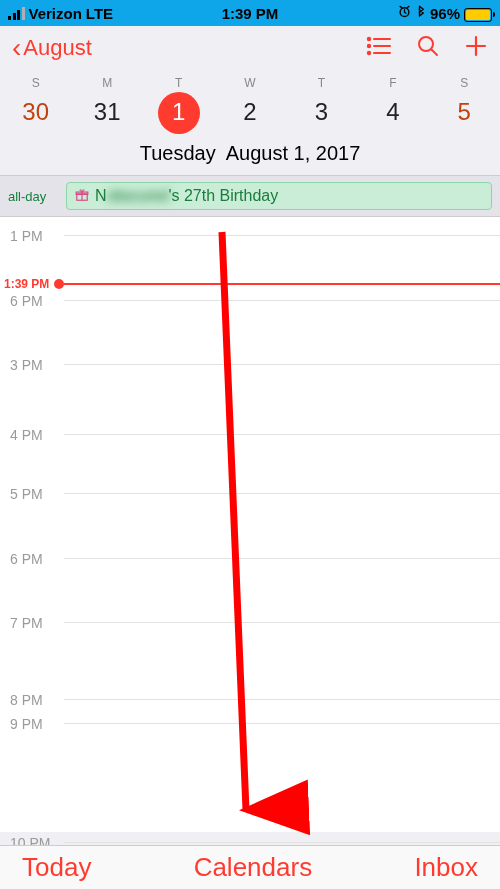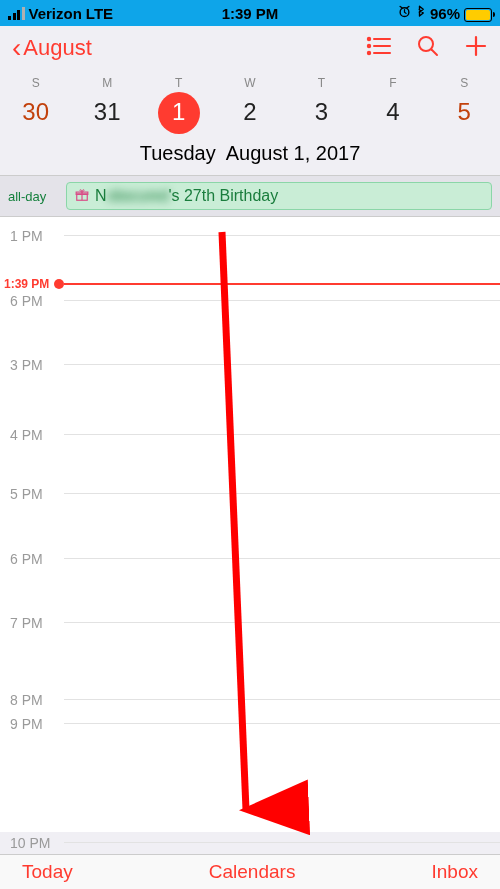--- a/index.html
+++ b/index.html
@@ -54,21 +54,21 @@
   .hour-row { position:absolute; left:0; right:0; display:flex; align-items:flex-start; }
   .hour-label { width:64px; text-align:left; padding-left:10px; font-size:14px; color:#9a9a9a; transform:translateY(-7px); }
   .hour-line { flex:1; border-top:1px solid #e2e2e2; height:0; margin-right:0; }
 
   .now-line { position:absolute; left:0; right:0; display:flex; align-items:center; }
   .now-label { font-size:12px; color:#ff3b30; padding-left:4px; width:56px; font-weight:600;}
   .now-dot { width:10px; height:10px; background:#ff3b30; border-radius:50%; margin-left:-2px; }
   .now-rule { flex:1; height:1.5px; background:#ff3b30; }
 
   
-  .toolbar { position:absolute; bottom:0; left:0; right:0; height:35px; background:#f9f9f9; border-top:1px solid #ccc; display:flex; align-items:center; justify-content:space-between; padding:0 22px; font-size:19px; color:#ff3b30; }
+  .toolbar { position:absolute; bottom:0; left:0; right:0; height:44px; background:#f9f9f9; border-top:1px solid #ccc; display:flex; align-items:center; justify-content:space-between; padding:0 22px; font-size:26px; color:#ff3b30; }
 
   
   .arrow-svg { position:absolute; left:0; top:0; pointer-events:none; }
 </style>
 </head>
 <body>
 
 <div class="screen">
 
   <div class="status-bar">

